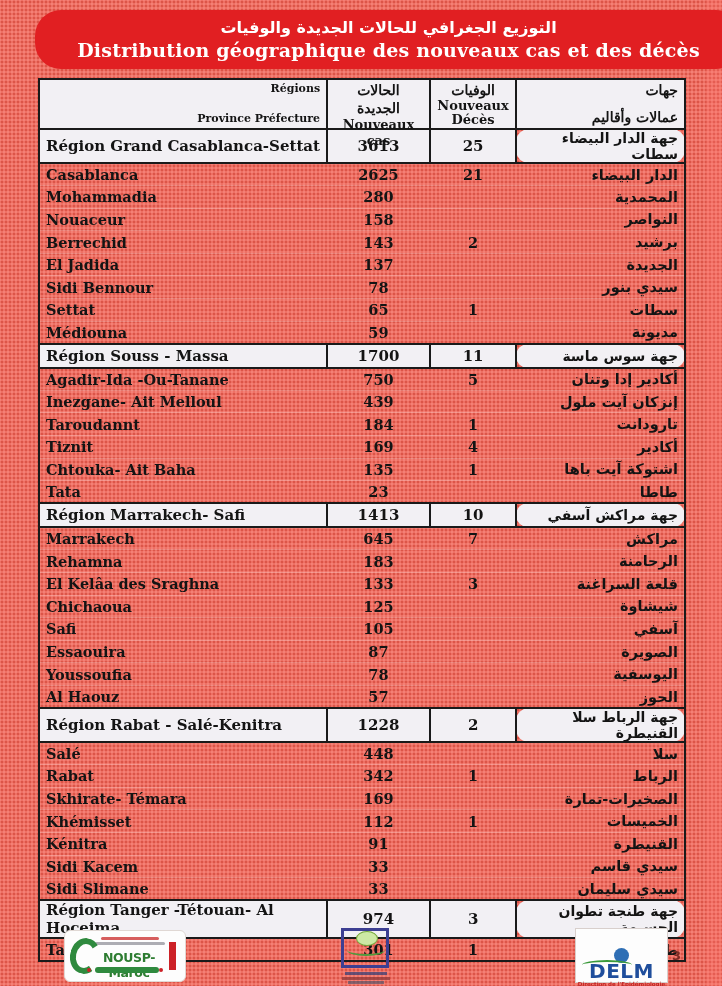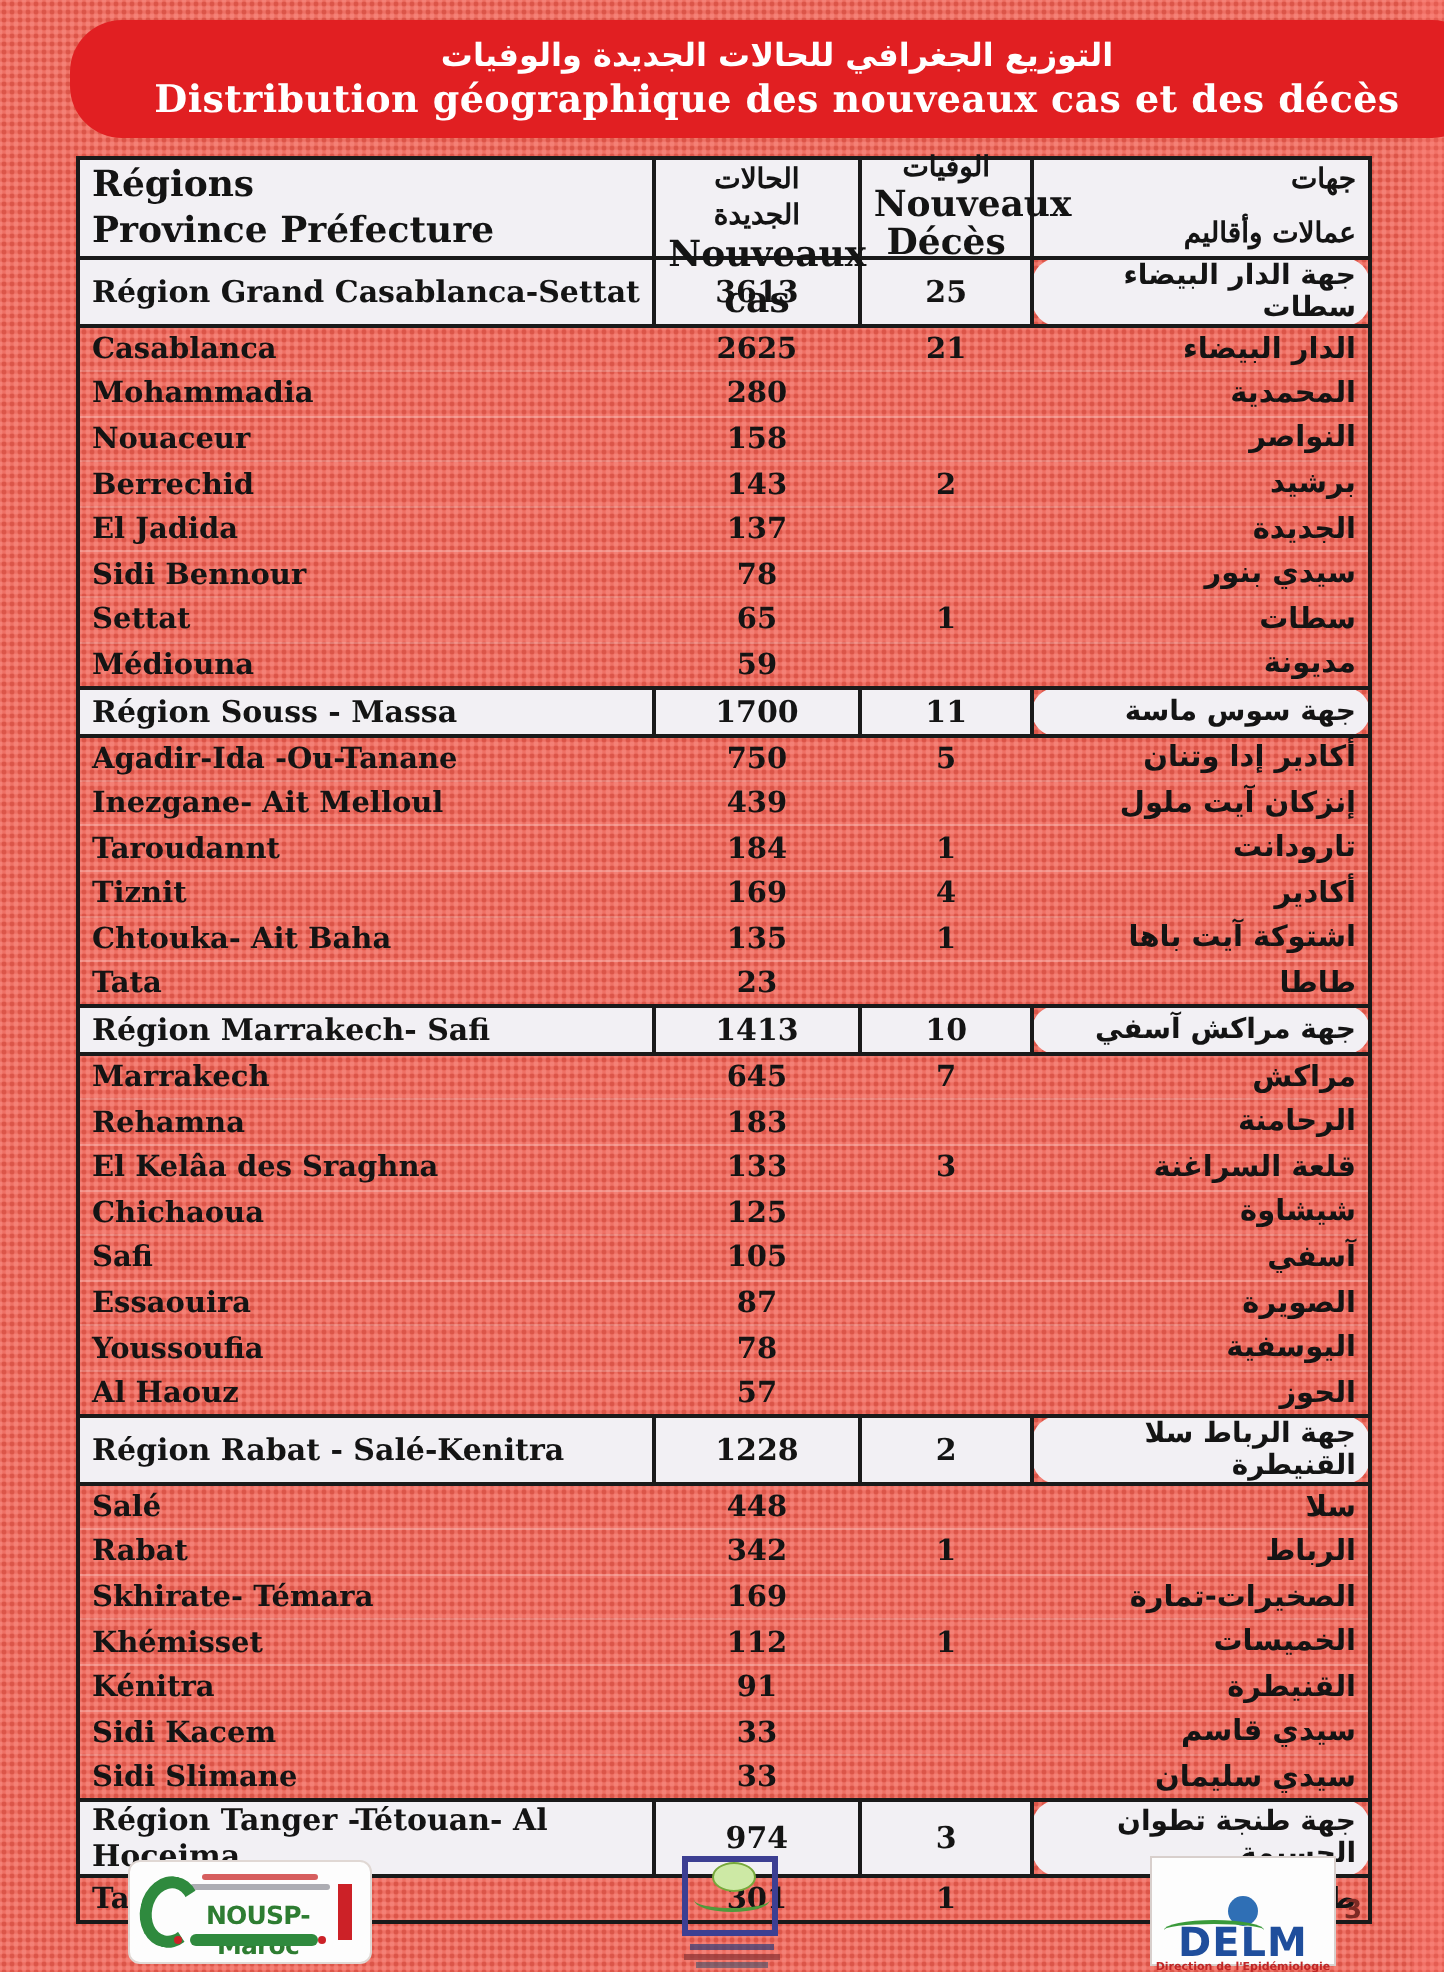--- a/index.html
+++ b/index.html
@@ -42,25 +42,25 @@
   table.geo col.c2 { width:15.9%; }
   table.geo col.c3 { width:13.4%; }
   table.geo col.c4 { width:26.1%; }
 
   thead th {
     background:#f2f0f4; border:2px solid #1a1a1a;
     height:50px; vertical-align:middle; font-weight:bold;
     padding:1px 6px; line-height:1.25;
   }
   th .h-stack { display:flex; flex-direction:column; justify-content:space-between; height:44px; }
-  th .h-left { text-align:left; font-size:18px; }
+  th .h-left { text-align:right; font-size:11px; }
   th .h-right { text-align:right; direction:rtl; font-size:14px; }
   th .h-center { text-align:center; }
   th .ar { direction:rtl; font-size:14px; }
-  th .fr { font-size:18px; }
+  th .fr { font-size:13px; }
   th.col-deaths .h-stack { justify-content:center; gap:0; }
   th.col-deaths .fr { line-height:1.05; }
 
   tr.region-row td {
     background:#f2f0f4; border:2px solid #1a1a1a;
     height:24px; font-size:15px; font-weight:bold; padding:0 6px;
   }
   tr.body-row td {
     border:none; border-bottom:1px solid rgba(255,255,255,0.22);
     height:22.6px; font-size:14.5px; font-weight:bold; padding:0 6px;

